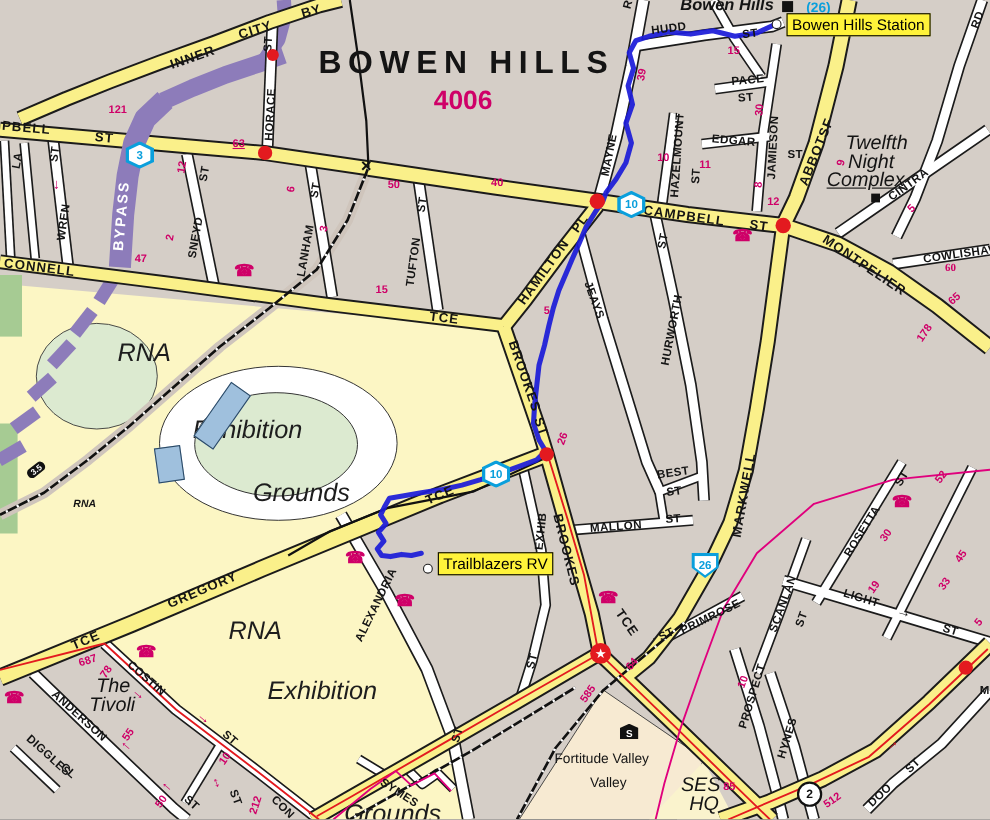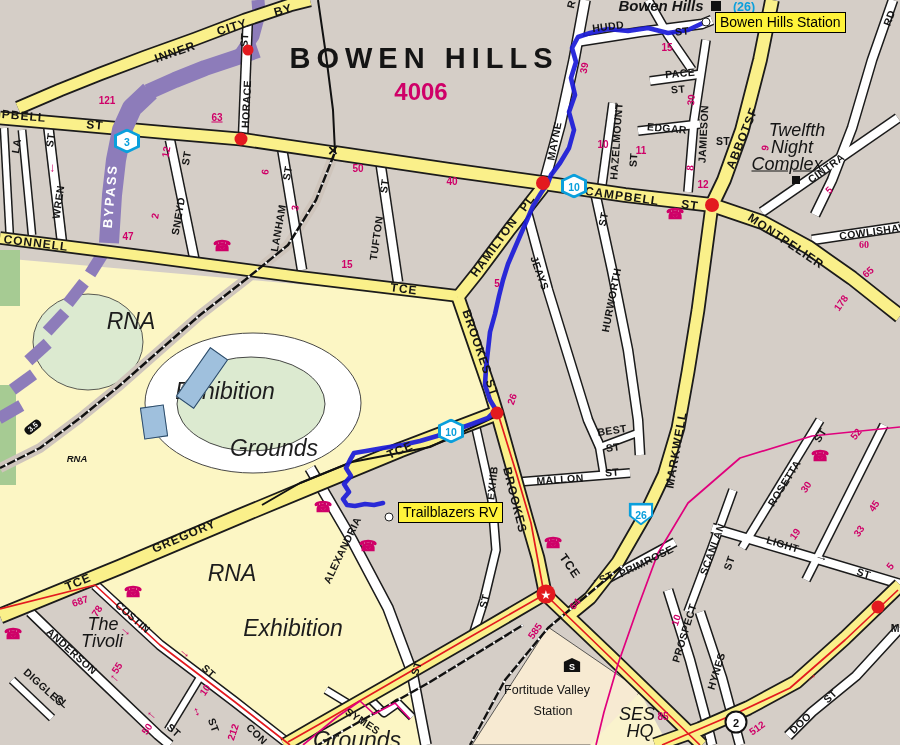--- a/index.html
+++ b/index.html
@@ -289,31 +289,31 @@
       <div class="lb it22" style="left: 293px; top: 628px; transform: translate(-50%, -50%) rotate(0deg);">Exhibition</div>
       <div class="lb it22" style="left: 357px; top: 740px; transform: translate(-50%, -50%) rotate(0deg);">Grounds</div>
       <div class="lb it12" style="left: 103px; top: 624px; transform: translate(-50%, -50%) rotate(0deg);">The</div>
       <div class="lb it12" style="left: 102px; top: 641px; transform: translate(-50%, -50%) rotate(0deg);">Tivoli</div>
       <div class="lb it12" style="left: 797px; top: 130px; transform: translate(-50%, -50%) rotate(0deg);">Twelfth</div>
       <div class="lb it12" style="left: 792px; top: 147px; transform: translate(-50%, -50%) rotate(0deg);">Night</div>
       <div class="lb it12" style="left: 787px; top: 164px; transform: translate(-50%, -50%) rotate(0deg); text-decoration: underline;">Complex</div>
       <div class="lb it12" style="left: 637px; top: 714px; transform: translate(-50%, -50%) rotate(0deg);">SES</div>
       <div class="lb it12" style="left: 640px; top: 731px; transform: translate(-50%, -50%) rotate(0deg);">HQ</div>
       <div class="lb up12" style="left: 547px; top: 690px; transform: translate(-50%, -50%) rotate(0deg);">Fortitude Valley</div>
-      <div class="lb up12" style="left: 553px; top: 711px; transform: translate(-50%, -50%) rotate(0deg);">Station</div>
+      <div class="lb up12" style="left: 553px; top: 711px; transform: translate(-50%, -50%) rotate(0deg);">Valley</div>
       <div class="lb itsm" style="left: 77px; top: 458px; transform: translate(-50%, -50%) rotate(0deg);">RNA</div>
       <div class="lb num" style="left: 107px; top: 100px; transform: translate(-50%, -50%) rotate(0deg);">121</div>
-      <div class="lb num" style="left: 217px; top: 117px; transform: translate(-50%, -50%) rotate(0deg); text-decoration: underline;">63</div>
+      <div class="lb num" style="left: 217px; top: 131px; transform: translate(-50%, -50%) rotate(0deg); text-decoration: underline;">63</div>
       <div class="lb num" style="left: 128px; top: 236px; transform: translate(-50%, -50%) rotate(0deg);">47</div>
       <div class="lb num" style="left: 155px; top: 216px; transform: translate(-50%, -50%) rotate(-80deg);">2</div>
       <div class="lb num" style="left: 166px; top: 152px; transform: translate(-50%, -50%) rotate(-80deg);">12</div>
       <div class="lb num" style="left: 265px; top: 172px; transform: translate(-50%, -50%) rotate(-80deg);">6</div>
       <div class="lb num" style="left: 295px; top: 208px; transform: translate(-50%, -50%) rotate(-80deg);">3</div>
       <div class="lb num" style="left: 358px; top: 168px; transform: translate(-50%, -50%) rotate(0deg);">50</div>
-      <div class="lb num" style="left: 452px; top: 181px; transform: translate(-50%, -50%) rotate(0deg);">40</div>
+      <div class="lb num" style="left: 452px; top: 167px; transform: translate(-50%, -50%) rotate(0deg);">40</div>
       <div class="lb num" style="left: 347px; top: 264px; transform: translate(-50%, -50%) rotate(0deg);">15</div>
       <div class="lb num" style="left: 667px; top: 47px; transform: translate(-50%, -50%) rotate(0deg);">15</div>
       <div class="lb num" style="left: 584px; top: 68px; transform: translate(-50%, -50%) rotate(-80deg);">39</div>
       <div class="lb num" style="left: 603px; top: 144px; transform: translate(-50%, -50%) rotate(0deg);">10</div>
       <div class="lb num" style="left: 641px; top: 150px; transform: translate(-50%, -50%) rotate(0deg);">11</div>
       <div class="lb num" style="left: 691px; top: 100px; transform: translate(-50%, -50%) rotate(-85deg);">30</div>
       <div class="lb num" style="left: 690px; top: 168px; transform: translate(-50%, -50%) rotate(-85deg);">8</div>
       <div class="lb num" style="left: 703px; top: 184px; transform: translate(-50%, -50%) rotate(0deg);">12</div>
       <div class="lb num" style="left: 765px; top: 148px; transform: translate(-50%, -50%) rotate(-80deg);">9</div>
       <div class="lb num" style="left: 829px; top: 190px; transform: translate(-50%, -50%) rotate(-45deg);">5</div>

